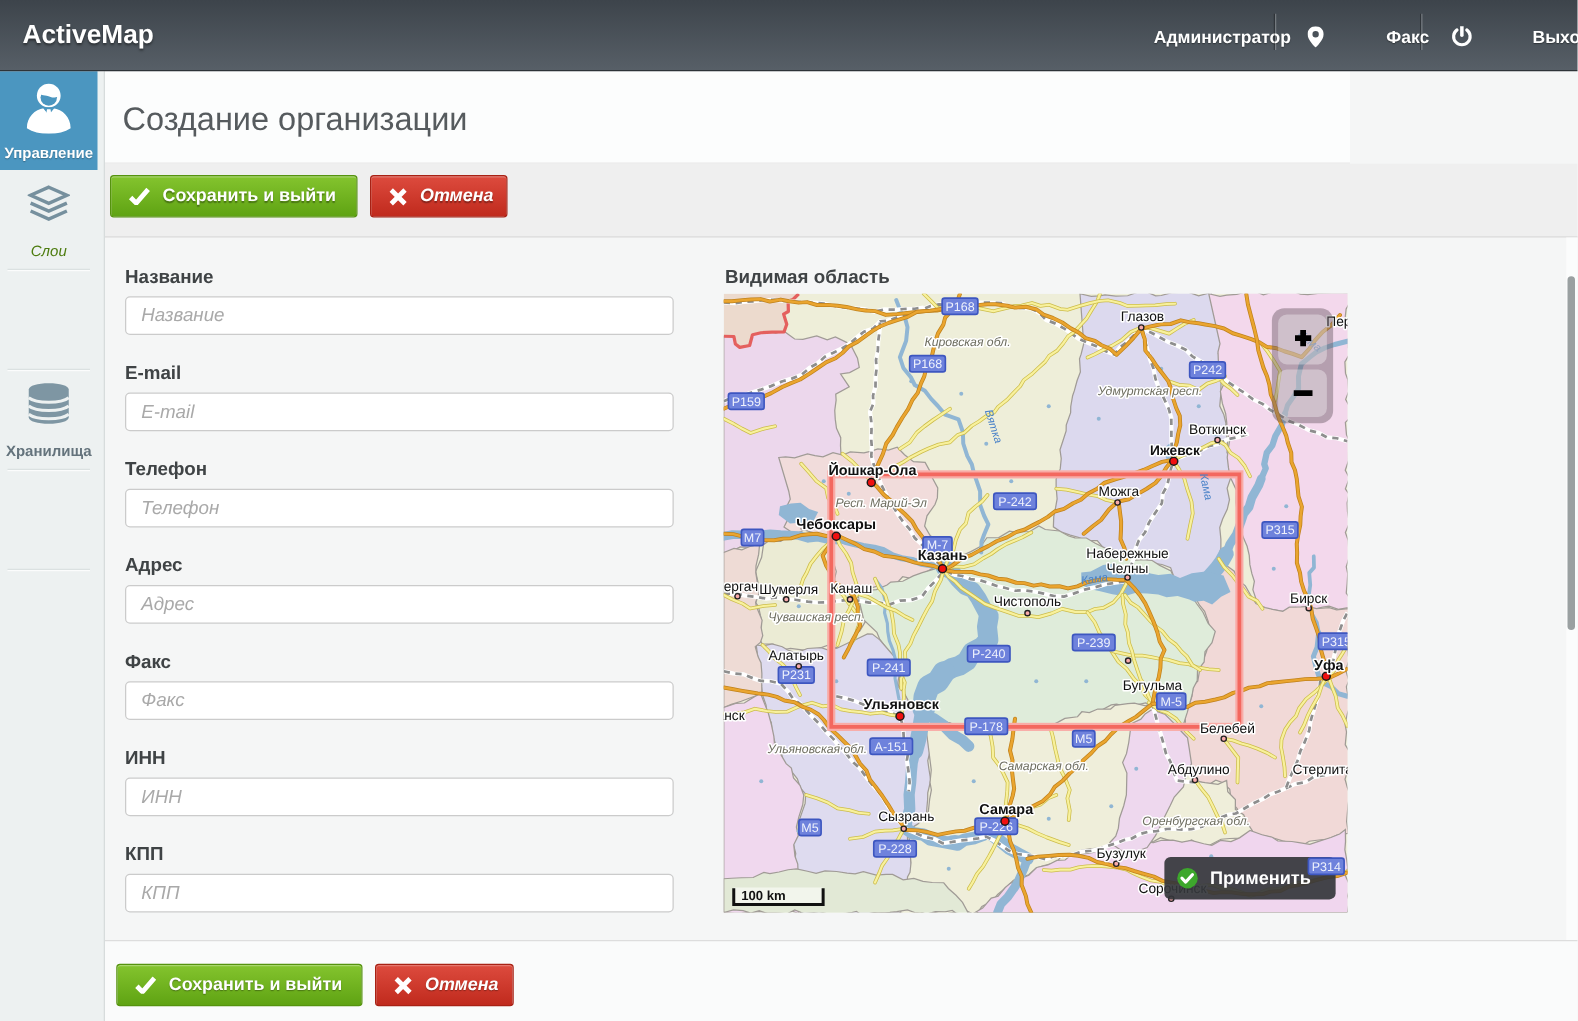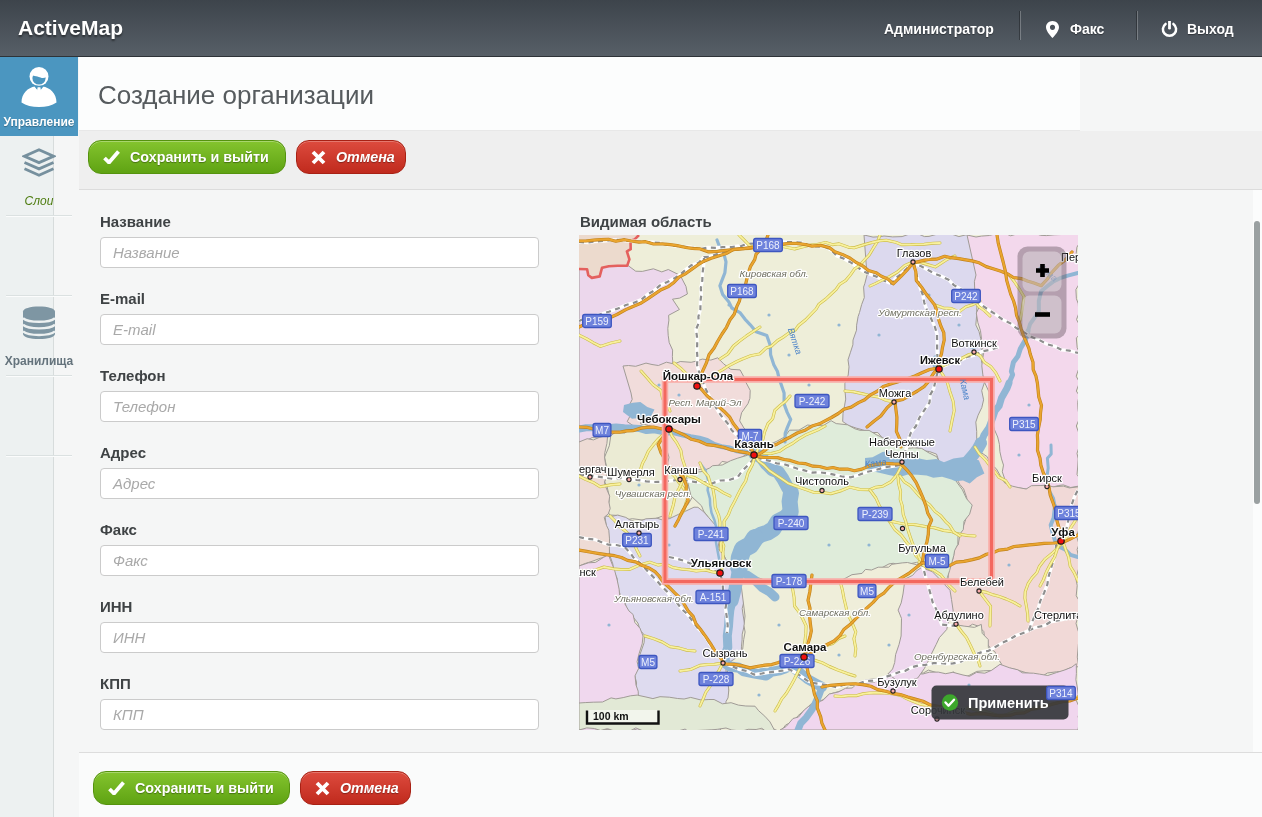--- a/index.html
+++ b/index.html
@@ -3,36 +3,36 @@
 <meta charset="utf-8">
 <style>
 * { margin:0; padding:0; box-sizing:border-box; }
 html,body { width:1262px; height:817px; overflow:hidden; font-family:"Liberation Sans", sans-serif; background:#f5f6f6; }
 
 .nav { position:absolute; left:0; top:0; width:1262px; height:57px;
   background:linear-gradient(#3d444b,#575f67);
   border-bottom:1px solid #2e3338; z-index:30; }
 .logo { position:absolute; left:18px; top:16px; color:#fff; font-size:21px; font-weight:bold;
   text-shadow:0 2px 2px rgba(0,0,0,.45); letter-spacing:0px; }
-.navright span { position:absolute; color:#fff; font-weight:bold; font-size:14px; top:21px; text-shadow:0 1px 1px rgba(0,0,0,.4); white-space:nowrap; }
+.navright span { position:absolute; color:#fff; font-weight:bold; font-size:14px; top:21px; text-shadow:0 1px 1px rgba(0,0,0,.4); white-space:nowrap;margin-left:39px; }
 .navdiv { position:absolute; top:11px; width:1px; height:29px; background:rgba(255,255,255,.25); box-shadow:-1px 0 0 rgba(0,0,0,.3); }
 .navicon { position:absolute; }
 
-.side { position:absolute; left:0; top:57px; width:54px; height:760px; background:#edf1f1; border-right:1px solid #d7dcdc; z-index:20; }
+.side { position:absolute; left:0; top:57px; width:84px; height:760px; background:#edf1f1; border-right:1px solid #d7dcdc; z-index:20; }
 .sitem { position:absolute; left:0; width:78px; height:79px; text-align:center; color:#64737c; font-size:12px; font-weight:bold; }
 .sitem .lbl { position:absolute; bottom:7px; width:100%; text-align:center; }
 .sitem.sel { background:#4b96c0; color:#fff; text-shadow:0 1px 1px rgba(0,0,0,.3); }
 .sitem svg { position:absolute; left:50%; transform:translateX(-50%); }
 .sep { position:absolute; left:6px; width:66px; border-top:1px solid #dbe1e1; border-bottom:1px solid #fbfcfc; }
 
 .main { position:absolute; left:79px; top:57px; width:1183px; height:760px; background:#f5f6f6; }
 .titlebar { position:absolute; left:0; top:0; width:1001px; height:74px; background:#fcfdfd; border-bottom:1px solid #e8e8e8; }
 .title { position:absolute; left:19px; top:23px; font-size:26px; color:#565b5e; }
 .btnband { position:absolute; left:0; top:74px; width:1183px; height:59px; background:#efefef; border-bottom:1px solid #dcdcdc; }
-.btn { position:absolute; height:34px; border-radius:13px; color:#fff; font-weight:bold; font-size:14.3px;
+.btn { position:absolute; height:34px; border-radius:3px; color:#fff; font-weight:bold; font-size:14.3px;
   display:flex; align-items:center; text-shadow:0 1px 1px rgba(0,0,0,.35); }
 .btn svg { margin:0 10px 0 14px; }
 .btn.green { background:linear-gradient(#84c42e,#5fa313); border:1px solid #55930e; box-shadow:inset 0 1px 0 rgba(255,255,255,.3); }
 .btn.red { background:linear-gradient(#dd4b3e,#c02a1d); border:1px solid #a82114; box-shadow:inset 0 1px 0 rgba(255,255,255,.25);font-style:italic; }
 
 .flabel { position:absolute; left:21px; font-size:15px; font-weight:bold; color:#3f4345; }
 .finput { position:absolute; left:21px; width:439px; height:31px; background:#fff; border:1px solid #cbcbcb; border-radius:4px;
   font-style:italic; color:#a9a9a9; font-size:15px; line-height:29px; padding-left:12px; }
 .maplabel { position:absolute; left:501px; font-size:15px; font-weight:bold; color:#3f4345; top:156px; }
 .mapbox { position:absolute; left:500px; top:178px; width:499px; height:495px; }

